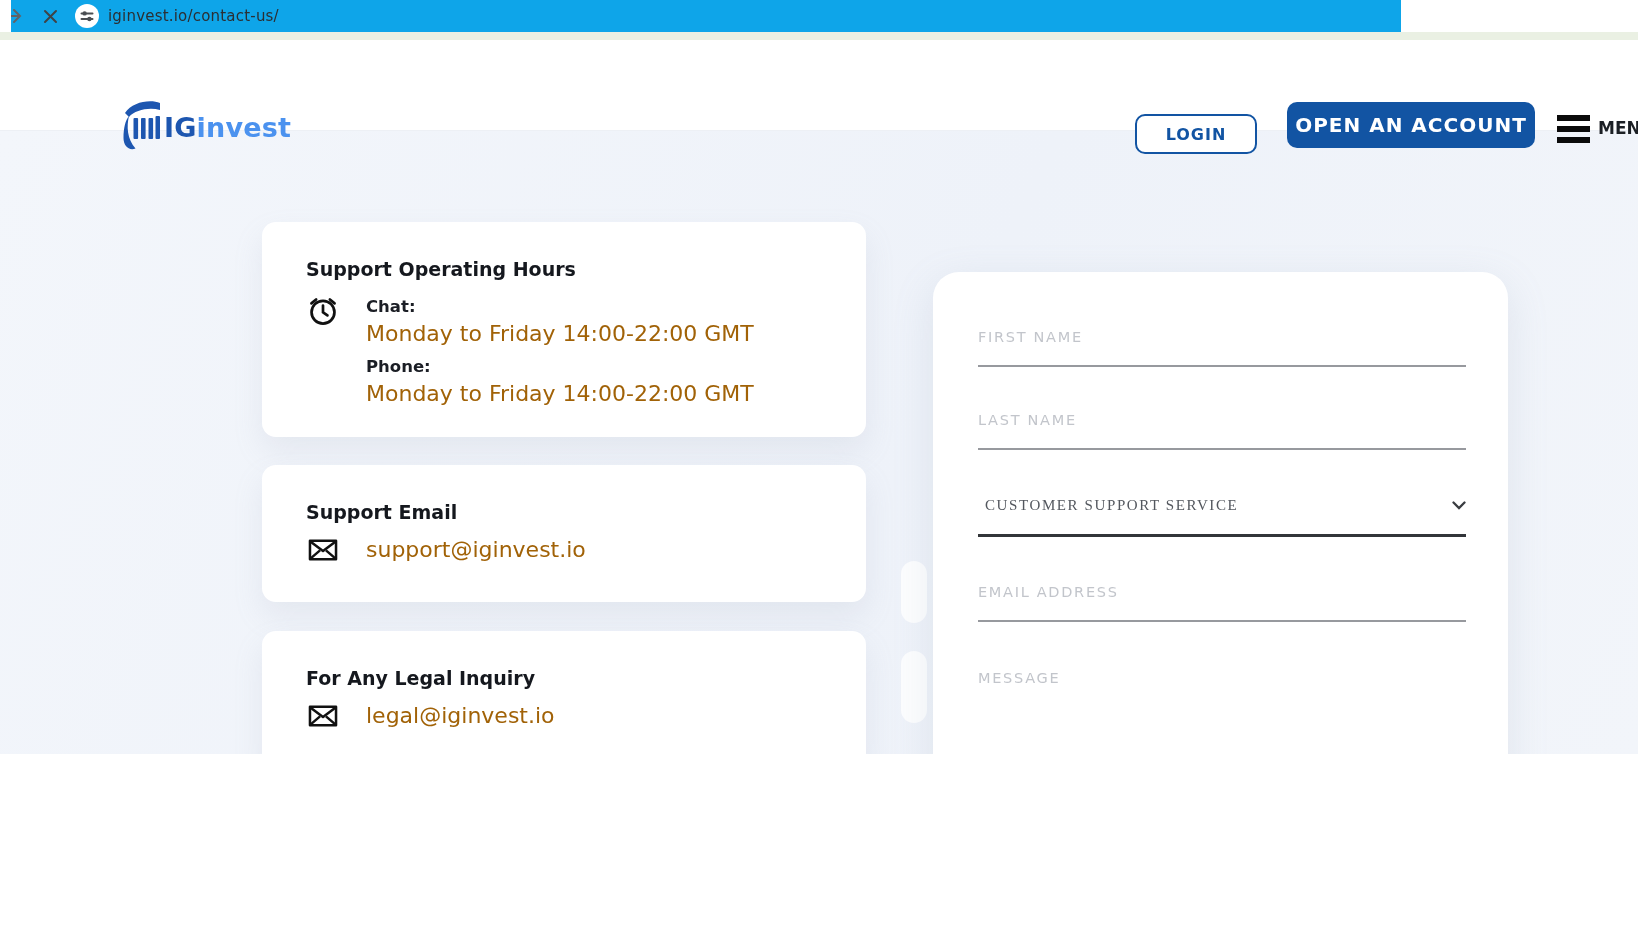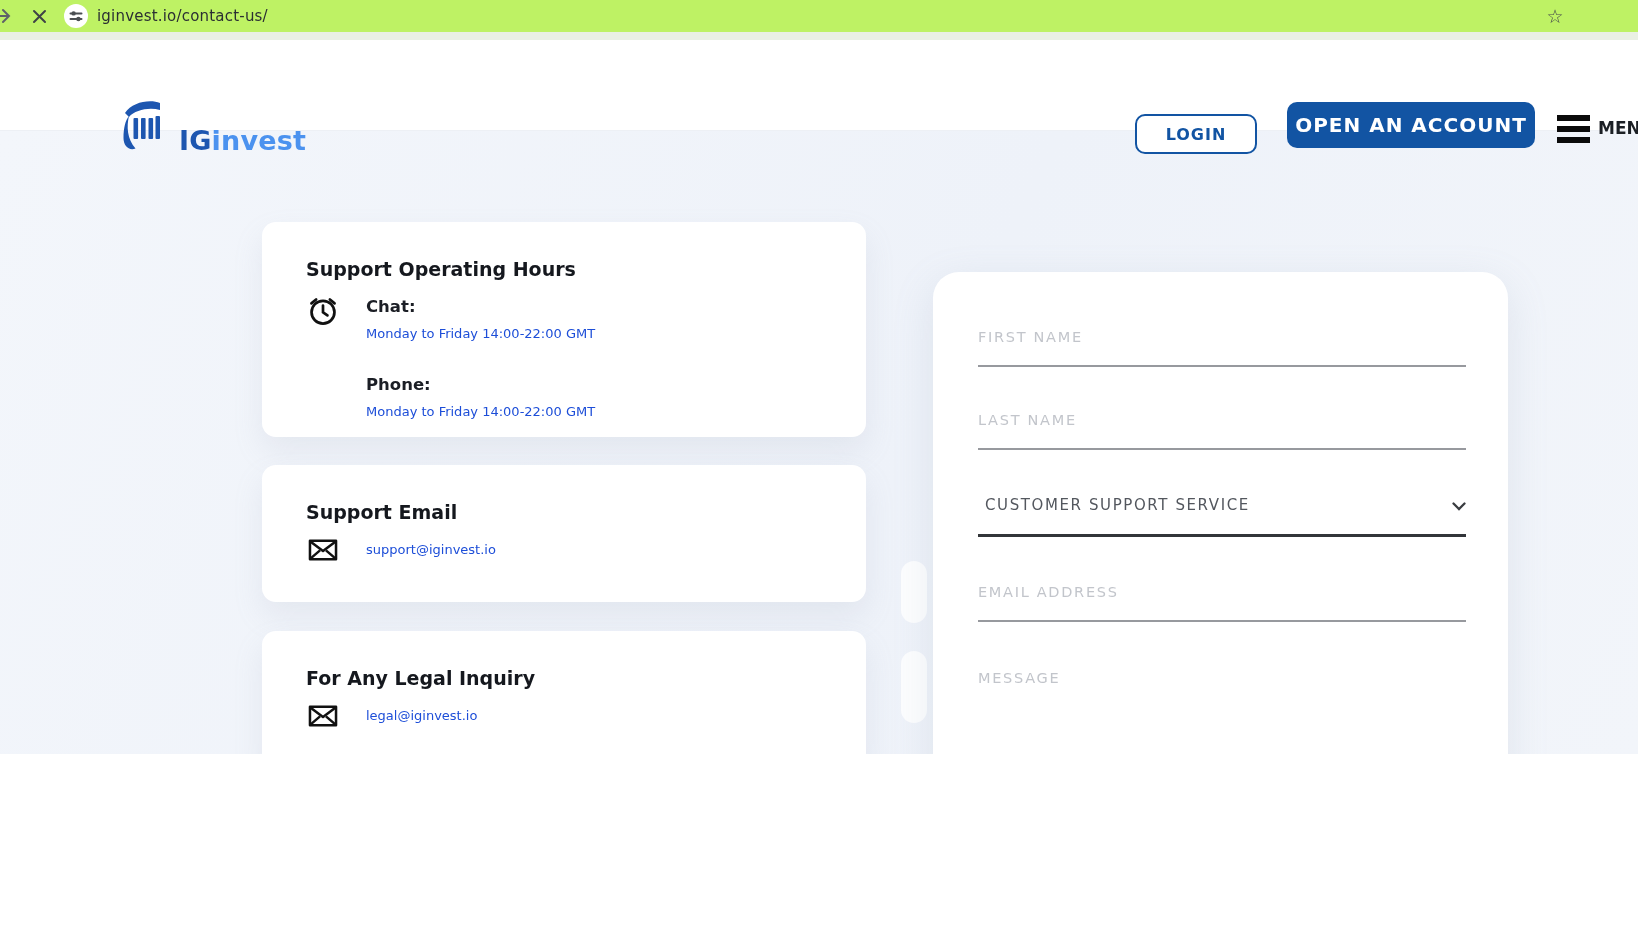--- a/index.html
+++ b/index.html
@@ -1,35 +1,35 @@
 <!DOCTYPE html>
 <html><head>
 <meta charset="utf-8">
 <style>
   * { margin:0; padding:0; box-sizing:border-box; }
   html,body { width:1638px; height:948px; overflow:hidden;
     font-family:"DejaVu Sans","Liberation Sans",sans-serif; }
 
   
-  .chrome { position:relative; width:1638px; height:32px; background:#bef264; overflow:hidden; }
+  .chrome { position:relative; width:1390px; height:32px; background:#0ea5e9; overflow:hidden;margin-left:11px; }
   .chrome-strip { width:1638px; height:8px; background:#eaf0e3; }
   .nav-ic { position:absolute; top:0; height:32px; display:flex; align-items:center; justify-content:center; }
   .fwd { left:-11px; width:26px; }
   .cls { left:28px; width:22px; }
   .site-chip { position:absolute; left:64px; top:4px; width:24px; height:24px; border-radius:50%;
     background:#ffffff; display:flex; align-items:center; justify-content:center; }
   .url-text { position:absolute; left:97px; top:0; height:32px; display:flex; align-items:center;
     font-size:15px; color:#2b2f33; letter-spacing:.2px; }
   .star { position:absolute; left:1543px; top:0; height:32px; width:24px; display:flex;
     align-items:center; justify-content:center; font-size:19px; color:#45494c; }
 
   
   .site-header { position:relative; width:1638px; height:90px; background:#ffffff;
     box-shadow:0 1px 0 #edf0f5; z-index:5; }
-  .logo { position:absolute; left:122px; top:58px; display:flex; align-items:flex-end; gap:17px; }
+  .logo { position:absolute; left:122px; top:58px; display:flex; align-items:center; gap:2px; }
   .logo-text { font-size:27px; font-weight:700; letter-spacing:.2px; }
   .logo-ig { color:#1d56b0; }
   .logo-invest { color:#4b92ef; }
   .btn-login { position:absolute; left:1135px; top:74px; width:122px; height:40px;
     border:2px solid #1254a3; border-radius:10px; background:#ffffff; color:#1254a3;
     font-size:16px; font-weight:700; letter-spacing:1px;
     display:flex; align-items:center; justify-content:center; cursor:pointer;
     font-family:inherit; }
   .btn-open { position:absolute; left:1287px; top:62px; width:248px; height:46px;
     border:none; border-radius:10px; background:#1254a3; color:#ffffff;
@@ -47,36 +47,36 @@
     background:linear-gradient(115deg,#f3f6fb 0%, #eef2f9 55%, #f2f5fa 100%); }
   .intro { position:absolute; left:262px; top:131px; width:560px;
     font-size:17px; line-height:29px; color:#242838; }
 
   .card { position:absolute; left:262px; width:604px; background:#ffffff; border-radius:14px;
     box-shadow:0 14px 30px rgba(149,157,175,.14); padding:34px 44px; }
   .card-title { font-size:19px; font-weight:600; color:#15181e; line-height:27px; margin-bottom:10px; }
   .card-body { display:flex; align-items:flex-start; gap:26px; }
   .cicon { width:34px; display:flex; justify-content:center; margin-top:2px; }
   .row-label { font-size:16.5px; font-weight:600; color:#1b1e25; line-height:27px; }
-  .row-text  { font-size:13px; font-weight:400; color:#1d4ed8; line-height:27px; }
-  .row-gap { margin-top:24px; }
+  .row-text  { font-size:22px; font-weight:400; color:#a16207; line-height:27px; }
+  .row-gap { margin-top:6px; }
 
   .deco-pill { position:absolute; width:26px; border-radius:13px; background:rgba(255,255,255,.8); }
 
   
   .panel { position:absolute; left:933px; top:142px; width:575px; height:806px;
     background:#ffffff; border-radius:26px 26px 0 0;
     box-shadow:0 12px 40px rgba(140,155,180,.18); }
   .f-input { position:absolute; left:45px; width:488px; height:47px; border:none;
     border-bottom:2px solid #97999e; background:transparent; font-family:inherit;
     font-size:14.5px; letter-spacing:1.7px; color:#3a3e45; padding:0 0 12px 0; outline:none; }
   .f-input::placeholder { color:#c2c5cb; opacity:1; letter-spacing:1.7px; }
   .f-select { position:absolute; left:45px; top:218px; width:488px; height:47px;
     border-bottom:3px solid #323539; display:flex; align-items:center; justify-content:space-between;
-    cursor:pointer; padding-bottom:14px; }
+    cursor:pointer; padding-bottom:14px;font-family:Liberation Serif, serif; }
   .f-select-value { font-size:15px; letter-spacing:1.6px; color:#53575e; padding-left:7px; }
   .f-textarea { position:absolute; left:45px; top:382px; width:488px; height:222px; border:none;
     border-bottom:2px solid #3b82f6; background:transparent; resize:none; outline:none;
     font-family:inherit; font-size:14.5px; letter-spacing:1.7px; color:#4d7c0f; padding:16px 0 0 0; }
   .f-textarea::placeholder { color:#c2c5cb; opacity:1; letter-spacing:1.7px; }
   .resize-handle { position:absolute; left:519px; top:589px; width:13px; height:13px; }
   .btn-send { position:absolute; left:46px; top:655px; width:130px; height:67px;
     border:none; border-radius:10px; background:#1155a3; color:#ffffff;
     font-size:17px; font-weight:700; letter-spacing:1px; cursor:pointer;
     display:flex; align-items:center; justify-content:center; font-family:inherit; }

